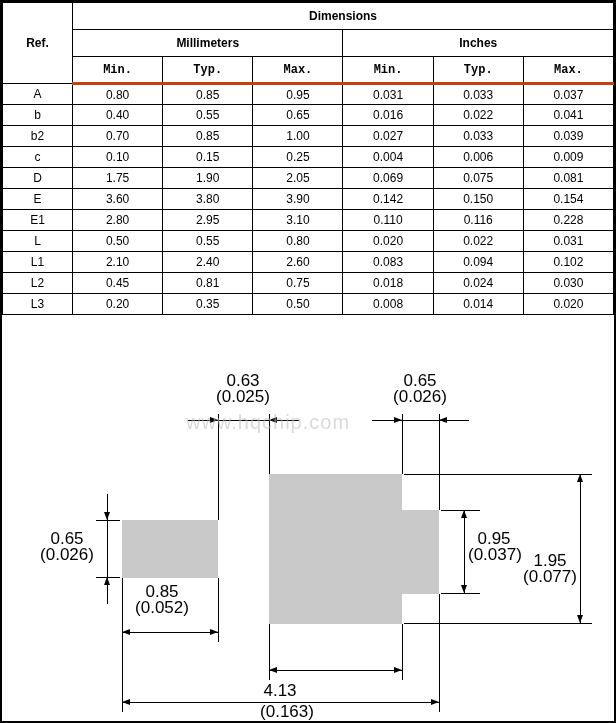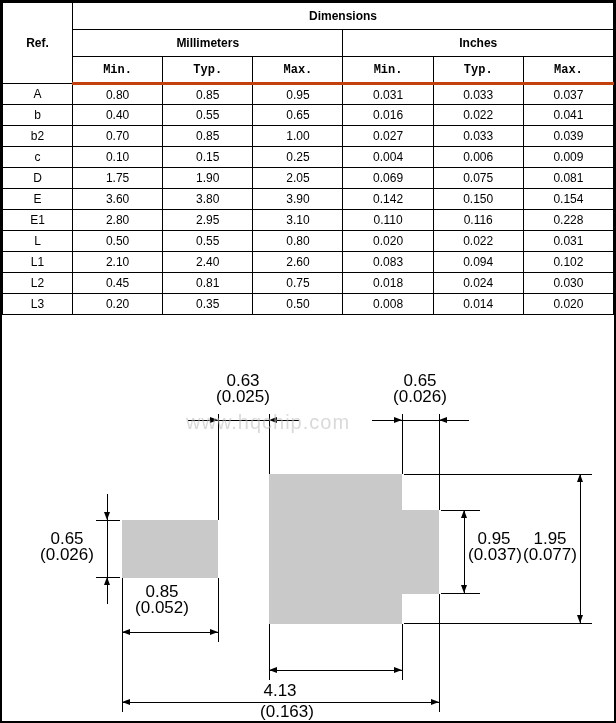--- a/index.html
+++ b/index.html
@@ -240,21 +240,21 @@
     <div class="au" style="left:459px;top:508px"></div>
     <div class="ad" style="left:459px;top:583px"></div>
     <div class="dlbl" style="left:466px;top:529px;width:52px">
       <span>0.95</span>
       <span>(0.037)</span>
     </div>
 
     <div class="vl" style="left:578px;top:472px;height:150px"></div>
     <div class="au" style="left:575px;top:472px"></div>
     <div class="ad" style="left:575px;top:613px"></div>
-    <div class="dlbl" style="left:520px;top:529px;width:56px">
+    <div class="dlbl" style="left:520px;top:551px;width:56px">
       <span>1.95</span>
       <span>(0.077)</span>
     </div>
 
     <div class="hl" style="left:120px;top:630px;width:96px"></div>
     <div class="al" style="left:120px;top:627px"></div>
     <div class="ar" style="left:208px;top:627px"></div>
     <div class="dlbl" style="left:117px;top:582px;width:86px">
       <span>0.85</span>
       <span>(0.052)</span>

